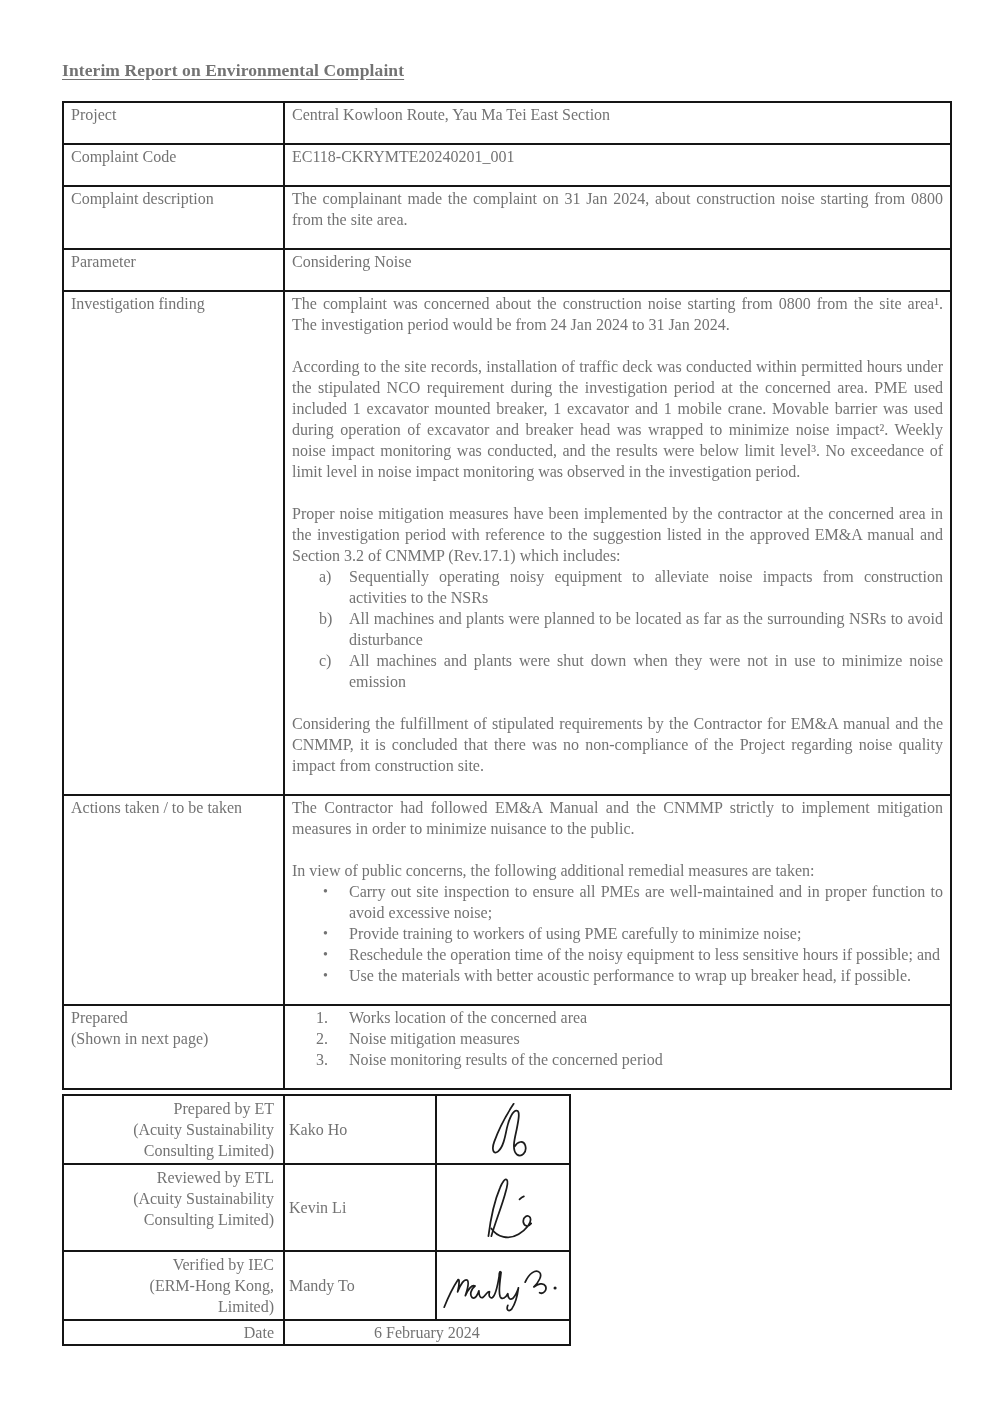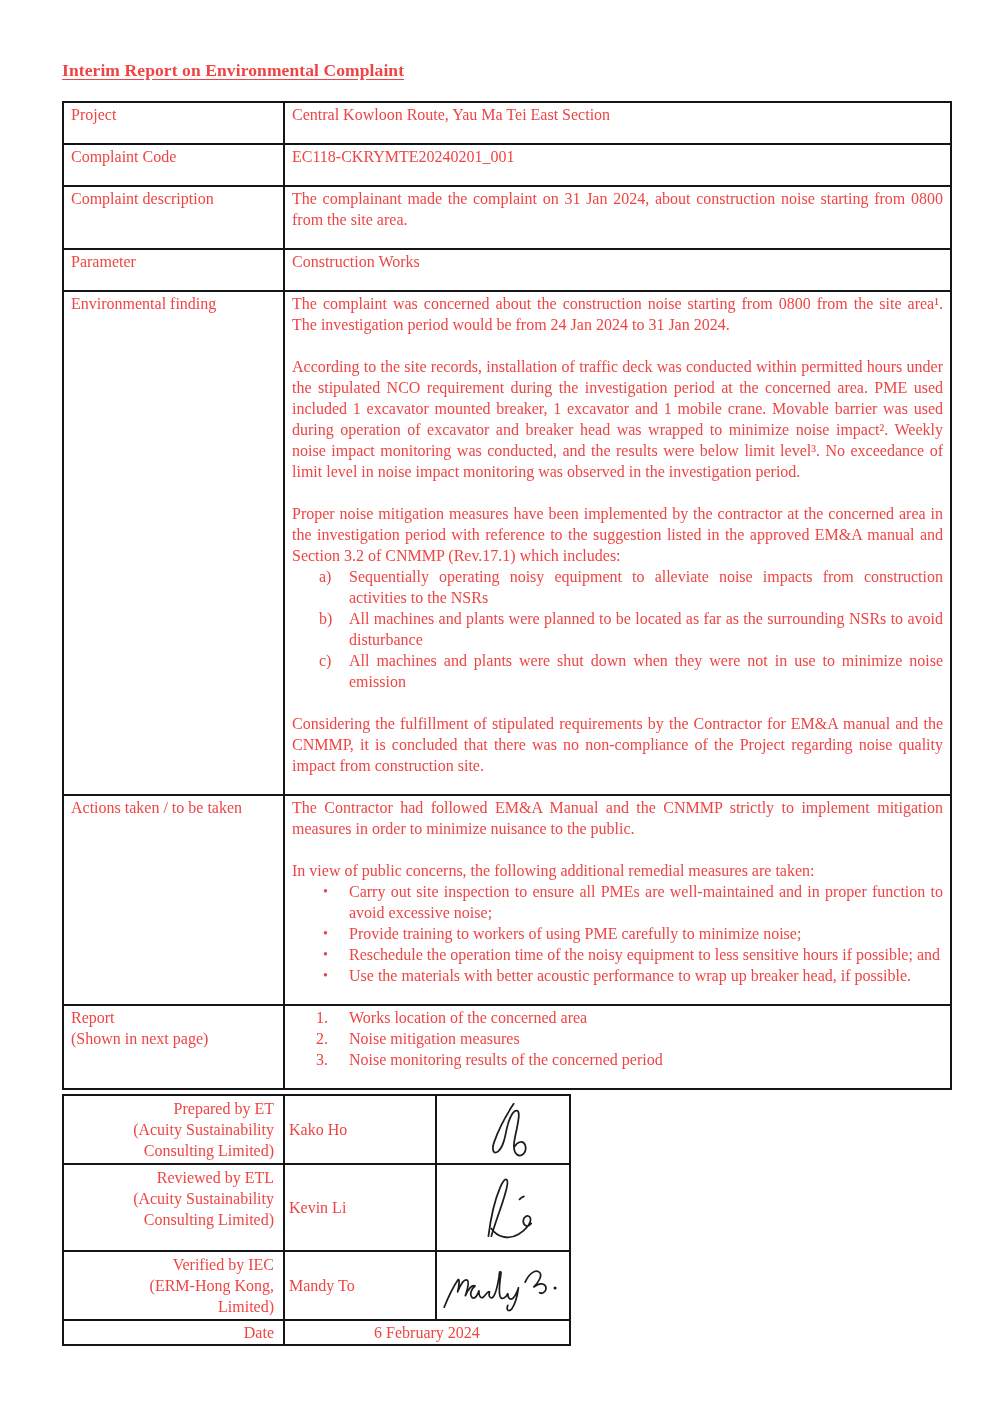--- a/index.html
+++ b/index.html
@@ -5,21 +5,21 @@
   * { box-sizing: border-box; margin: 0; padding: 0; }
   html, body { background: #ffffff; }
   .page {
     width: 992px;
     height: 1403px;
     background: #ffffff;
     padding: 60px 42px 0 62px;
     font-family: "Liberation Serif", "DejaVu Serif", serif;
     font-size: 16px;
     line-height: 21px;
-    color: #ef4444;
+    color: #737373;
     position: relative;
     overflow: hidden;
   }
   .title {
     font-size: 17.5px;
     font-weight: 700;
     text-decoration: underline;
     text-underline-offset: 3px;
     margin-bottom: 20px;
     letter-spacing: 0.1px;
@@ -100,25 +100,25 @@
 
       <tr>
         <td class="lbl">Complaint description</td>
         <td class="val">
           <p class="para noend">The complainant made the complaint on 31 Jan 2024, about construction noise starting from 0800 from the site area.</p>
         </td>
       </tr>
 
       <tr>
         <td class="lbl">Parameter</td>
-        <td class="val">Construction Works</td>
-      </tr>
-
-      <tr>
-        <td class="lbl">Environmental finding</td>
+        <td class="val">Considering Noise</td>
+      </tr>
+
+      <tr>
+        <td class="lbl">Investigation finding</td>
         <td class="val">
           <p class="para">The complaint was concerned about the construction noise starting from 0800 from the site area¹. The investigation period would be from 24 Jan 2024 to 31 Jan 2024.</p>
           <p class="para">According to the site records, installation of traffic deck was conducted within permitted hours under the stipulated NCO requirement during the investigation period at the concerned area. PME used included 1 excavator mounted breaker, 1 excavator and 1 mobile crane. Movable barrier was used during operation of excavator and breaker head was wrapped to minimize noise impact². Weekly noise impact monitoring was conducted, and the results were below limit level³. No exceedance of limit level in noise impact monitoring was observed in the investigation period.</p>
           <p class="para tight">Proper noise mitigation measures have been implemented by the contractor at the concerned area in the investigation period with reference to the suggestion listed in the approved EM&amp;A manual and Section 3.2 of CNMMP (Rev.17.1) which includes:</p>
           <div class="list lettered">
             <div class="li">
               <span class="mk">a)</span>
               <span class="tx">Sequentially operating noisy equipment to alleviate noise impacts from construction activities to the NSRs</span>
             </div>
             <div class="li">
@@ -155,21 +155,21 @@
             <div class="li">
               <span class="mk">•</span>
               <span class="tx">Use the materials with better acoustic performance to wrap up breaker head, if possible.</span>
             </div>
           </div>
         </td>
       </tr>
 
       <tr>
         <td class="lbl">
-          <div>Report</div>
+          <div>Prepared</div>
           <div>(Shown in next page)</div>
         </td>
         <td class="val">
           <div class="list numbered">
             <div class="li">
               <span class="mk">1.</span>
               <span class="tx">Works location of the concerned area</span>
             </div>
             <div class="li">
               <span class="mk">2.</span>

